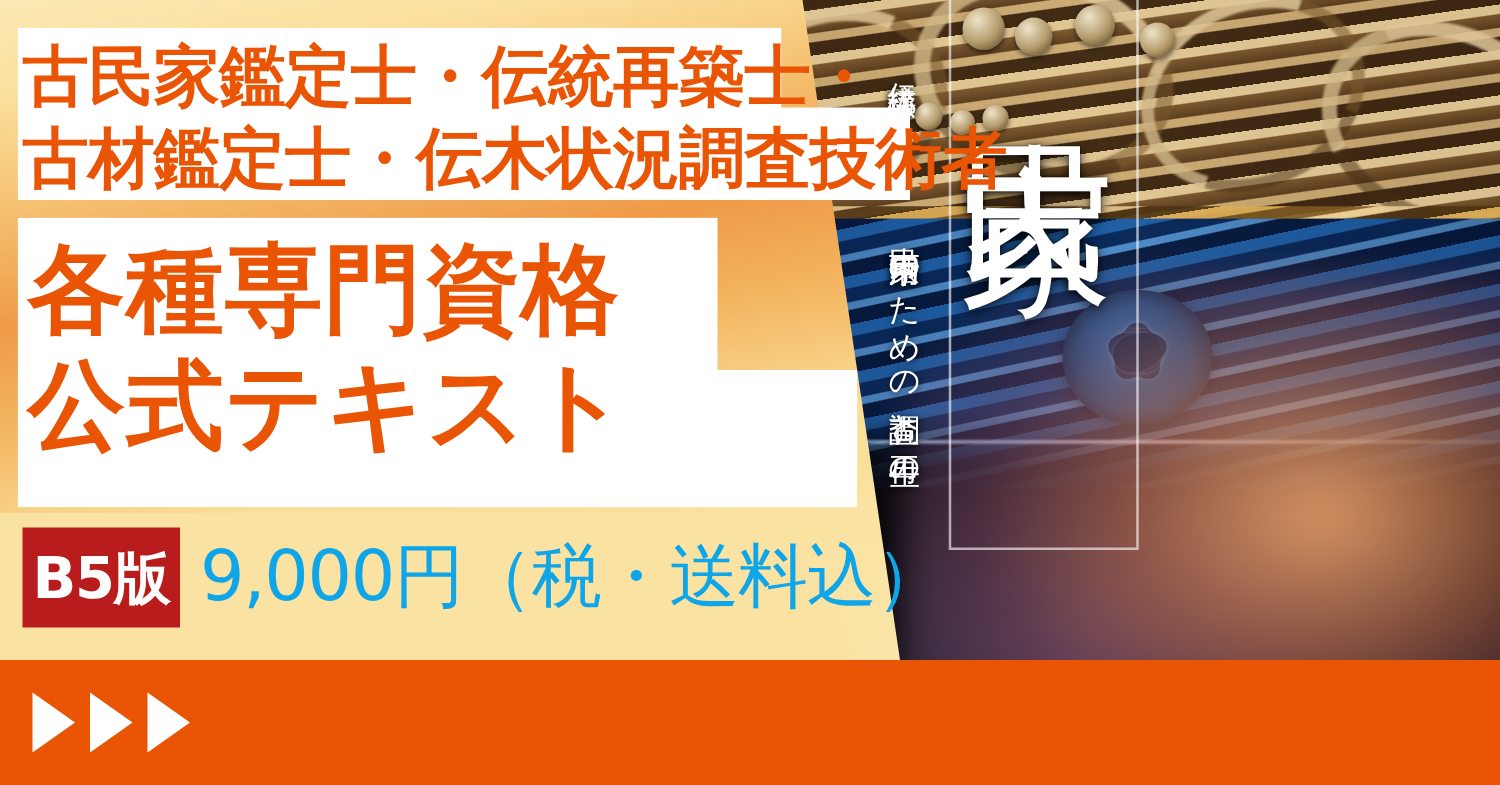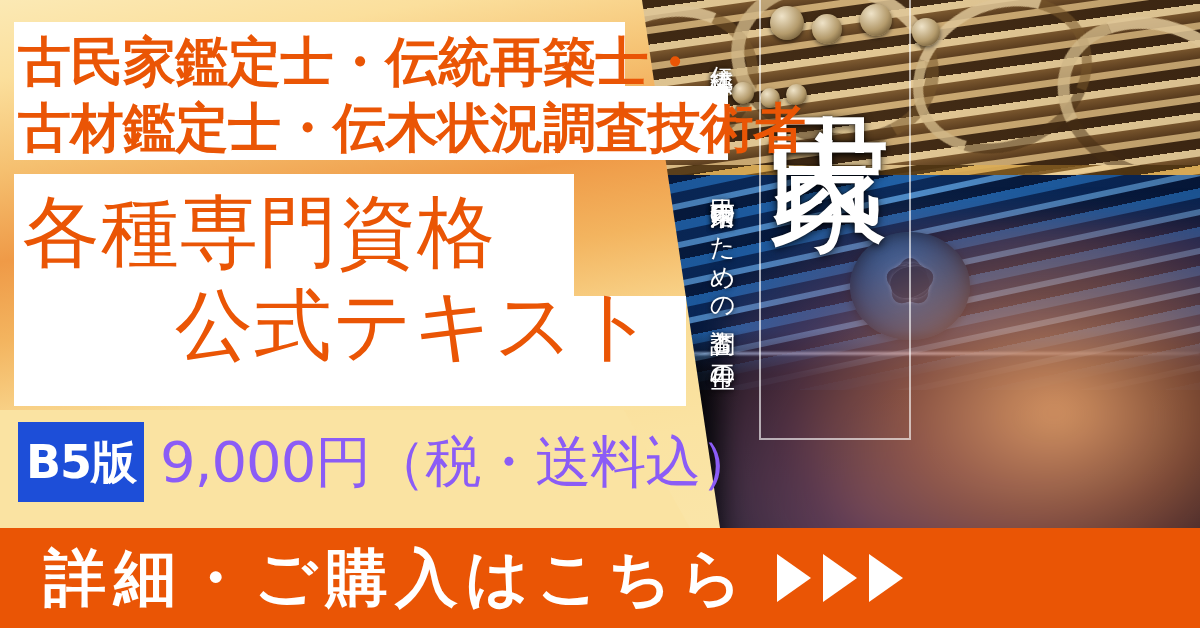--- a/index.html
+++ b/index.html
@@ -247,51 +247,51 @@
     white-space: nowrap;
   }
   .qual-lines .ln2 { margin-top: -2px; text-align: right; }
 
   .headline {
     position: absolute;
     left: 22px; top: 184px;
     width: 664px;
     color: #ea5505;
     font-family: "DejaVu Sans", "Liberation Sans", sans-serif;
-    font-weight: normal;
+    font-weight: bold;
     font-size: 78px;
     line-height: 1.24;
     letter-spacing: 1px;
     white-space: nowrap;
   }
   .headline .h2 {
     display: block;
-    text-align: right;
+    text-align: left;
     padding-right: 30px;
     margin-top: -4px;
   }
 
   
   .badge {
     position: absolute;
     left: 18px; top: 422px;
     width: 126px; height: 80px;
-    background: #1d4ed8;
+    background: #b91c1c;
     color: #ffffff;
     font-family: "DejaVu Sans", "Liberation Sans", sans-serif;
     font-weight: bold;
     font-size: 46px;
     line-height: 80px;
     text-align: center;
     letter-spacing: -1px;
   }
   .price {
     position: absolute;
     left: 160px; top: 424px;
-    color: #8b5cf6;
+    color: #0ea5e9;
     font-family: "DejaVu Sans", "Liberation Sans", sans-serif;
     font-weight: normal;
     font-size: 56px;
     line-height: 76px;
     letter-spacing: -1px;
     white-space: nowrap;
   }
 
   
   .cta-bar {
@@ -375,21 +375,20 @@
 
   <div class="headline">
     <span class="h1">各種専門資格</span>
     <span class="h2">公式テキスト</span>
   </div>
 
   <div class="badge">B5版</div>
   <div class="price">9,000円（税・送料込）</div>
 
   <div class="cta-bar">
-    <div class="cta-text">詳細・ご購入はこちら</div>
     <div class="cta-arrows">
       <span class="arrow"></span>
       <span class="arrow"></span>
       <span class="arrow"></span>
     </div>
   </div>
 
 </div>
 
 </body></html>

